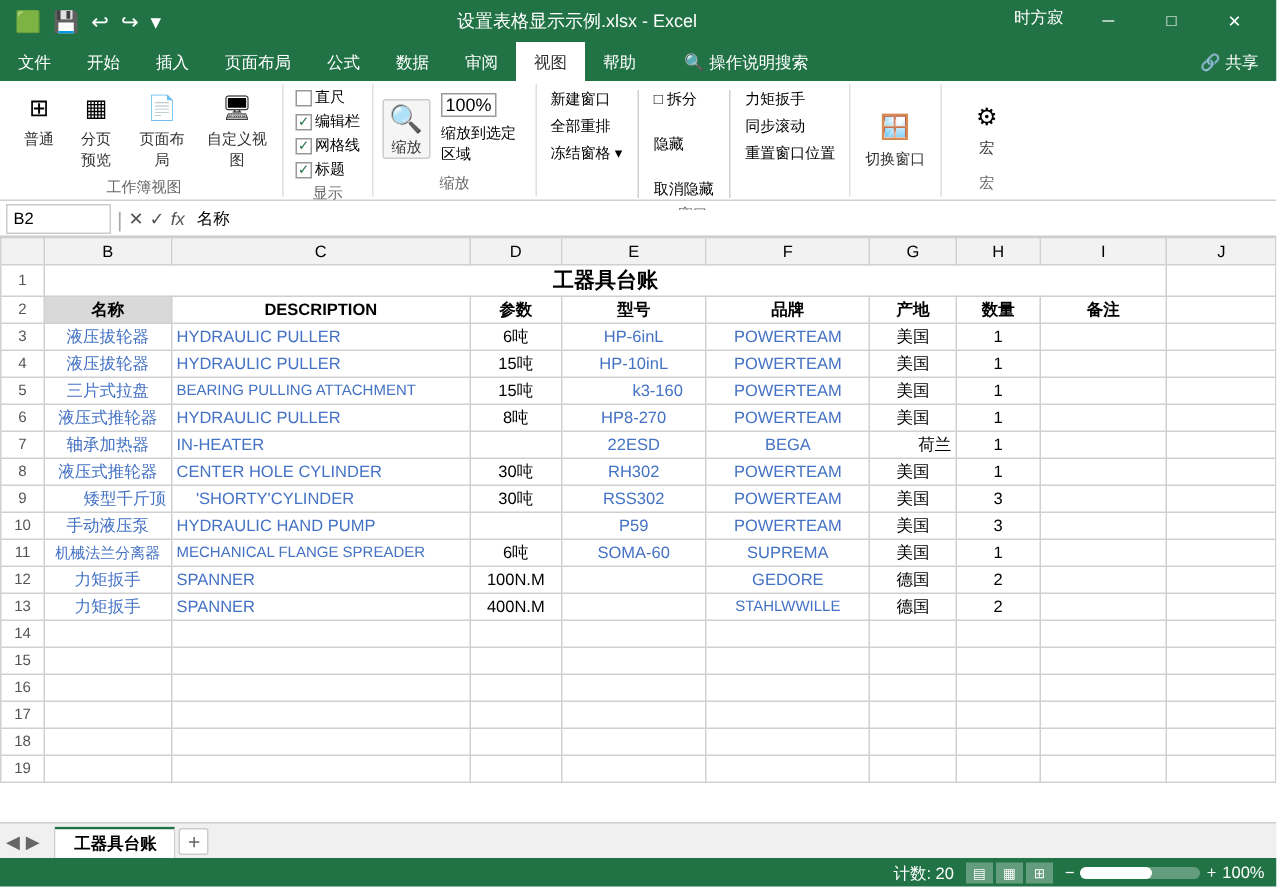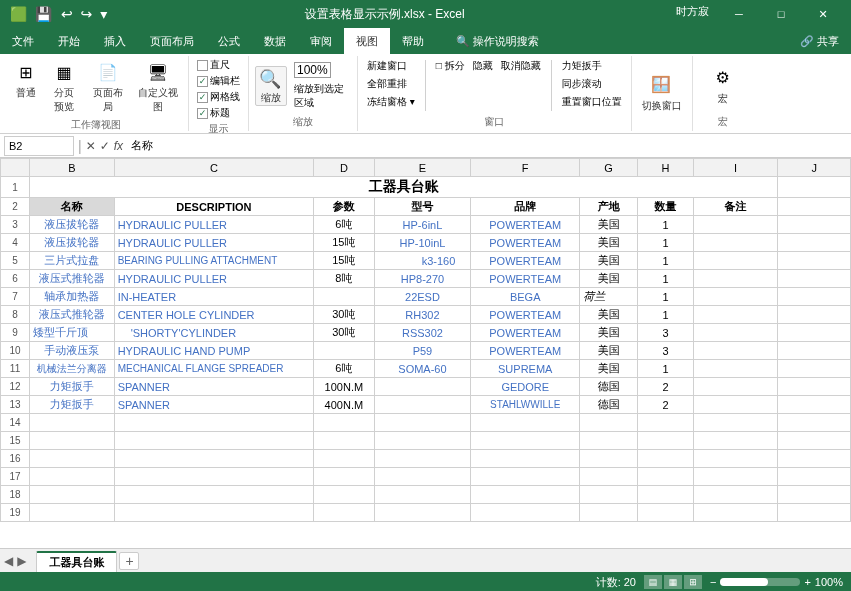--- a/index.html
+++ b/index.html
@@ -332,21 +332,21 @@
   </div>
 
   <div class="ribbon-group" style="min-width:180px;">
     <div class="ribbon-group-content">
       <div style="display:flex;flex-direction:column;gap:2px;">
         <div class="rb-btn-sm">新建窗口</div>
         <div class="rb-btn-sm">全部重排</div>
         <div class="rb-btn-sm">冻结窗格 ▾</div>
       </div>
       <div class="separator"></div>
-      <div style="display:flex;flex-direction:row;gap:2px;">
+      <div style="display:flex;flex-direction:column;gap:14px;">
         <div class="rb-btn-sm">□ 拆分</div>
         <div class="rb-btn-sm">隐藏</div>
         <div class="rb-btn-sm">取消隐藏</div>
       </div>
       <div class="separator"></div>
       <div style="display:flex;flex-direction:column;gap:2px;">
         <div class="rb-btn-sm">力矩扳手</div>
         <div class="rb-btn-sm">同步滚动</div>
         <div class="rb-btn-sm">重置窗口位置</div>
       </div>
@@ -485,42 +485,42 @@
         <td></td>
       </tr>
 
       <tr>
         <td class="row-header">7</td>
         <td style="color:#4472c4;text-align:center;">轴承加热器</td>
         <td style="color:#4472c4;">IN-HEATER</td>
         <td style="text-align:center;"></td>
         <td style="color:#4472c4;text-align:center;">22ESD</td>
         <td style="color:#4472c4;text-align:center;">BEGA</td>
-        <td style="text-align:left;font-style:italic;">荷兰</td>
+        <td style="text-align:right;">荷兰</td>
         <td style="text-align:center;">1</td>
         <td></td>
         <td></td>
       </tr>
 
       <tr>
         <td class="row-header">8</td>
         <td style="color:#4472c4;text-align:center;">液压式推轮器</td>
         <td style="color:#4472c4;">CENTER HOLE CYLINDER</td>
         <td style="text-align:center;">30吨</td>
         <td style="color:#4472c4;text-align:center;">RH302</td>
         <td style="color:#4472c4;text-align:center;">POWERTEAM</td>
         <td style="text-align:center;">美国</td>
         <td style="text-align:center;">1</td>
         <td></td>
         <td></td>
       </tr>
 
       <tr>
         <td class="row-header">9</td>
-        <td style="color:#4472c4;text-align:left;">矮型千斤顶</td>
+        <td style="color:#4472c4;text-align:right;">矮型千斤顶</td>
         <td style="color:#4472c4;padding-left:16px;">'SHORTY'CYLINDER</td>
         <td style="text-align:center;">30吨</td>
         <td style="color:#4472c4;text-align:center;">RSS302</td>
         <td style="color:#4472c4;text-align:center;">POWERTEAM</td>
         <td style="text-align:center;">美国</td>
         <td style="text-align:center;">3</td>
         <td></td>
         <td></td>
       </tr>
 

